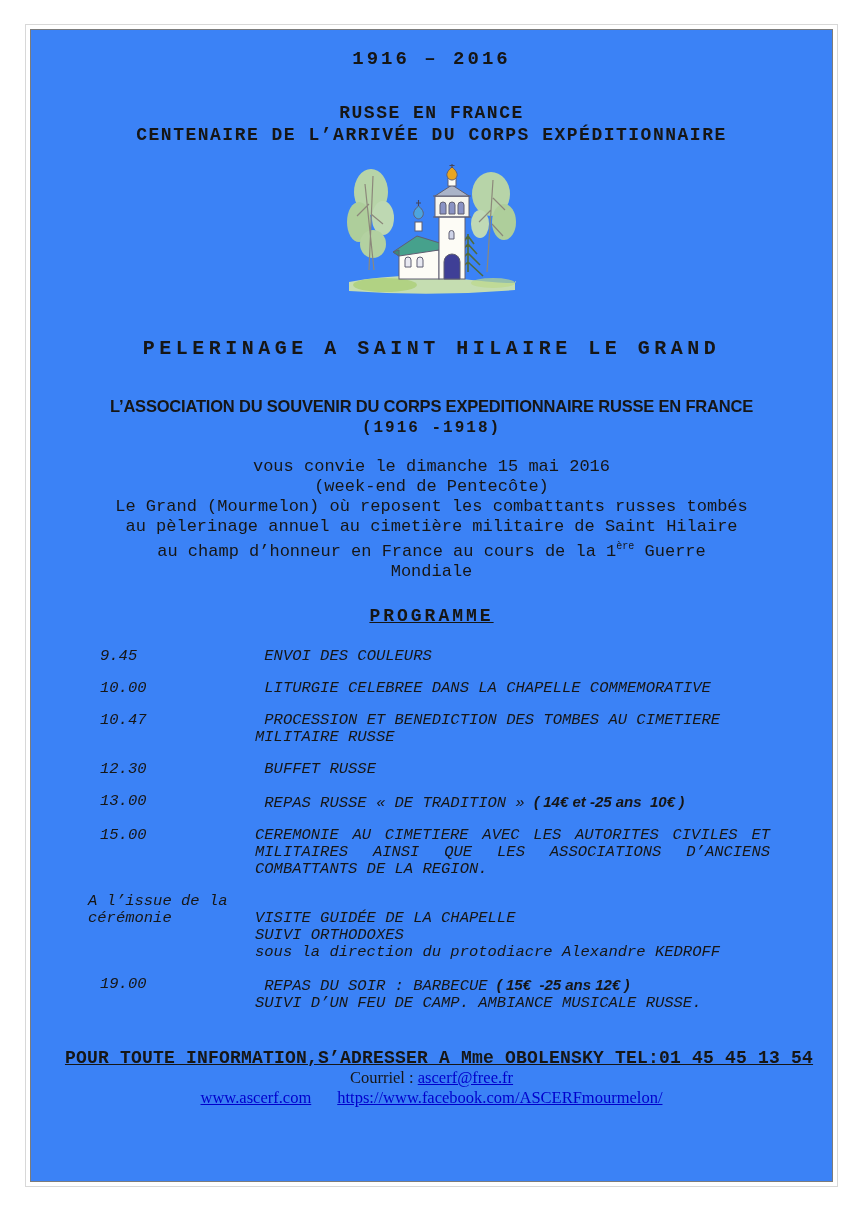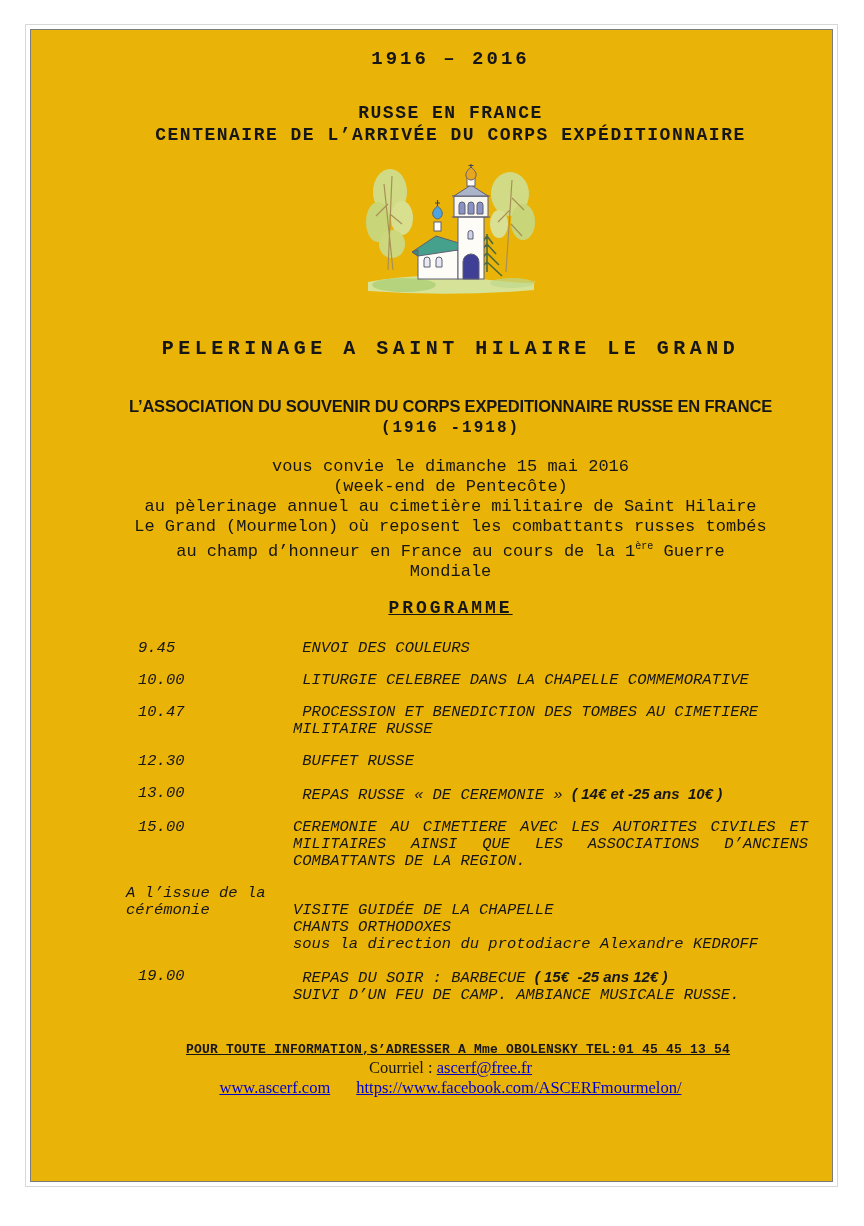--- a/index.html
+++ b/index.html
@@ -11,22 +11,21 @@
     color:#161616;
     overflow:hidden;
   }
   .frame{
     position:absolute;left:30px;top:29px;
     width:803px;height:1153px;
     box-sizing:border-box;
     border:1px solid #7c7c7c;
     outline:1px solid #d8d8d8;
     outline-offset:4px;
-    background:#eab308;
-    padding-left:38px;
+    background:#3b82f6;
   }
   .center{text-align:center;}
   .years{
     margin-top:18px;
     font-weight:bold;font-size:19px;letter-spacing:3px;
   }
   .title{
     margin-top:32px;
     font-weight:bold;font-size:18px;letter-spacing:1.5px;line-height:22px;
   }
@@ -43,21 +42,21 @@
   }
   .assoc-years{
     font-family:"Liberation Mono","DejaVu Sans Mono",monospace;
     font-weight:bold;font-size:16px;letter-spacing:2px;line-height:22px;
   }
   .invitation{
     margin-top:18px;
     font-size:17px;line-height:20px;
   }
   .invitation sup{font-size:10px;margin-top:24px;}
-  .prog-head-wrap{margin-top:16px;}
+  .prog-head-wrap{margin-top:24px;}
   .prog-head{
     font-weight:bold;font-size:18px;letter-spacing:3px;
     text-decoration:underline;
     display:inline-block;
   }
   .programme{
     margin:22px 0 0 69px;
     width:670px;
     font-style:italic;font-size:15.5px;line-height:17px;
   }
@@ -67,21 +66,21 @@
   .pdesc.justify{text-align:justify;text-align-last:left;}
   .issue .ptime{margin-left:-12px;flex-basis:167px;width:167px;}
   .issue .pdesc{padding-top:17px;}
   .price{
     font-family:"Liberation Sans",sans-serif;
     font-weight:bold;font-style:italic;font-size:15px;
     white-space:pre-wrap;
   }
   .footer{margin-top:36px;}
   .footer-info{
-    font-weight:bold;font-size:13px;letter-spacing:0.2px;
+    font-weight:bold;font-size:18px;letter-spacing:0.2px;
     text-decoration:underline;
     display:inline-block;
     margin-left:15px;
   }
   .serif-line{
     font-family:"Liberation Serif","DejaVu Serif",serif;
     font-size:16.5px;line-height:20px;
   }
   .doc-link{
     color:#0000cc;text-decoration:underline;cursor:pointer;
@@ -157,22 +156,22 @@
     <div class="main-title center">PELERINAGE A SAINT HILAIRE LE GRAND</div>
 
     <div class="assoc center">
       <div>L’ASSOCIATION DU SOUVENIR DU CORPS EXPEDITIONNAIRE RUSSE EN FRANCE</div>
       <div class="assoc-years">(1916 -1918)</div>
     </div>
 
     <div class="invitation center">
       <div>vous convie le dimanche 15 mai 2016</div>
       <div>(week-end de Pentecôte)</div>
+      <div>Le Grand (Mourmelon) où reposent les combattants russes tombés</div>
       <div>au pèlerinage annuel au cimetière militaire de Saint Hilaire</div>
-      <div>Le Grand (Mourmelon) où reposent les combattants russes tombés</div>
       <div><span>au champ d’honneur en France au cours de la 1</span><sup>ère</sup><span> Guerre</span></div>
       <div>Mondiale</div>
     </div>
 
     <div class="prog-head-wrap center">
       <span class="prog-head">PROGRAMME</span>
     </div>
 
     <div class="programme">
 
@@ -191,31 +190,31 @@
         <div class="pdesc"><span> PROCESSION ET BENEDICTION DES TOMBES AU CIMETIERE</span><br><span>MILITAIRE RUSSE</span></div>
       </div>
 
       <div class="prow">
         <div class="ptime">12.30</div>
         <div class="pdesc"> BUFFET RUSSE</div>
       </div>
 
       <div class="prow">
         <div class="ptime">13.00</div>
-        <div class="pdesc"><span> REPAS RUSSE « DE CEREMONIE » </span><span class="price">( 14€ et -25 ans  10€ )</span></div>
+        <div class="pdesc"><span> REPAS RUSSE « DE TRADITION » </span><span class="price">( 14€ et -25 ans  10€ )</span></div>
       </div>
 
       <div class="prow">
         <div class="ptime">15.00</div>
         <div class="pdesc justify">CEREMONIE AU CIMETIERE AVEC LES AUTORITES CIVILES ET MILITAIRES AINSI QUE LES ASSOCIATIONS D’ANCIENS COMBATTANTS DE LA REGION.</div>
       </div>
 
       <div class="prow issue">
         <div class="ptime"><span>A l’issue de la</span><br><span>cérémonie</span></div>
-        <div class="pdesc"><span>VISITE GUIDÉE DE LA CHAPELLE</span><br><span>CHANTS ORTHODOXES</span><br><span>sous la direction du protodiacre Alexandre KEDROFF</span></div>
+        <div class="pdesc"><span>VISITE GUIDÉE DE LA CHAPELLE</span><br><span>SUIVI ORTHODOXES</span><br><span>sous la direction du protodiacre Alexandre KEDROFF</span></div>
       </div>
 
       <div class="prow">
         <div class="ptime">19.00</div>
         <div class="pdesc"><span> REPAS DU SOIR : BARBECUE </span><span class="price">( 15€  -25 ans 12€ )</span><br><span>SUIVI D’UN FEU DE CAMP. AMBIANCE MUSICALE RUSSE.</span></div>
       </div>
 
     </div>
 
     <div class="footer center">

